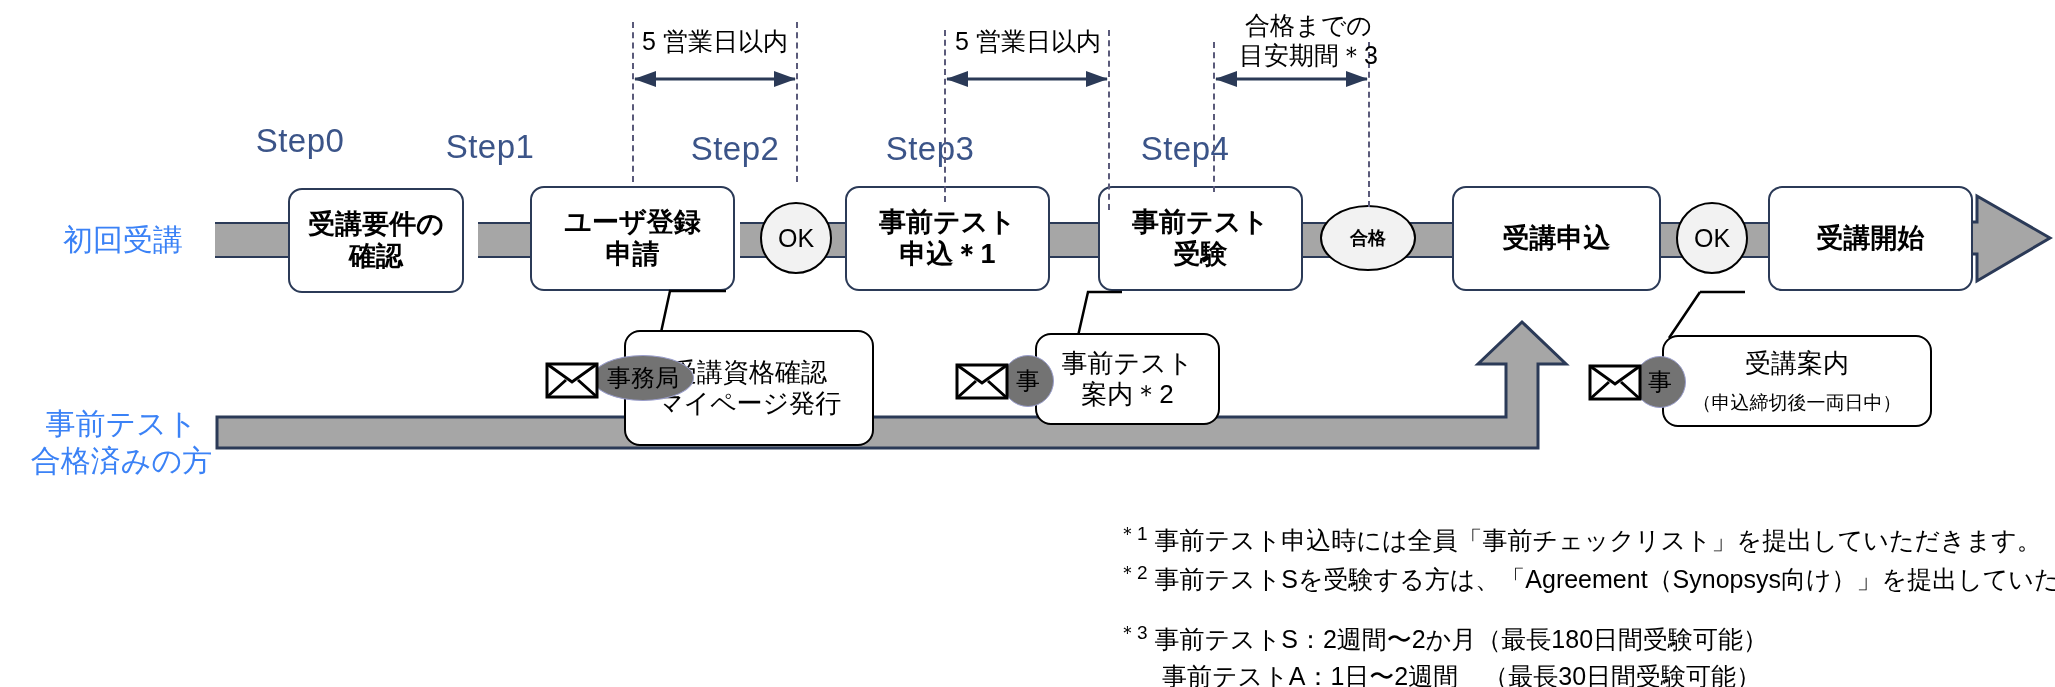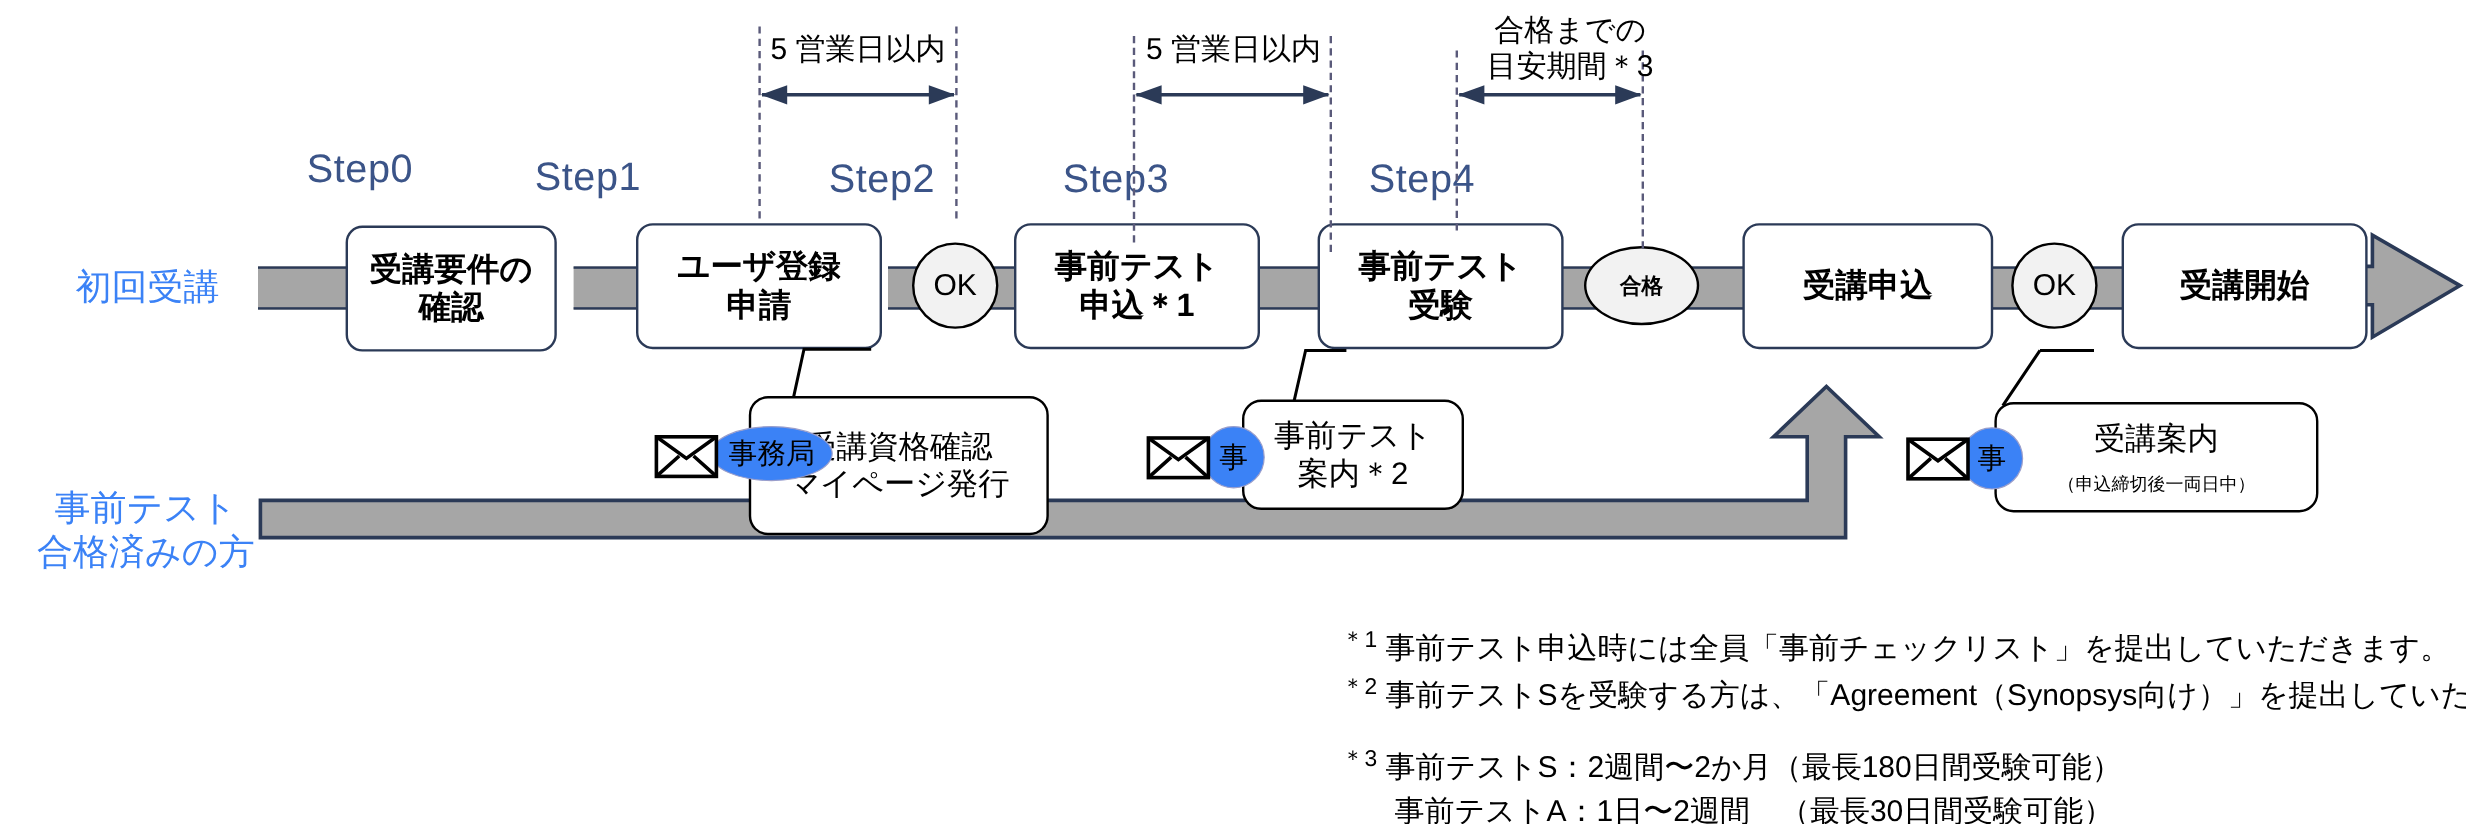--- a/index.html
+++ b/index.html
@@ -27,24 +27,24 @@
   .gate{background:#f2f2f2;border:2.5px solid #000;border-radius:50%;
         display:flex;align-items:center;justify-content:center;
         font-size:25px;box-sizing:border-box;white-space:nowrap;}
   .gate.jp{font-size:18px;font-weight:bold;}
 
   
   .callout{background:#fff;border:2.5px solid #000;border-radius:16px;
            display:flex;flex-direction:column;align-items:center;justify-content:center;
            text-align:center;font-size:26px;line-height:1.18;box-sizing:border-box;
            white-space:pre-line;}
-  .callout .sub{font-size:15px;line-height:1.1;margin-top:15px;}
+  .callout .sub{font-size:19px;line-height:1.1;margin-top:15px;}
 
   
-  .badge{background:#3b82f6;border:1.5px solid #9a9ecb;
+  .badge{background:#737373;border:1.5px solid #9a9ecb;
          display:flex;align-items:center;justify-content:center;
          font-size:24px;color:#000;box-sizing:border-box;white-space:nowrap;}
   .badge.oval{border-radius:50%;}
   .badge.circ{border-radius:50%;}
 
   
   .dimtext{font-size:25px;text-align:center;line-height:1.2;white-space:pre-line;color:#000;}
   .dashv{border-left:2px dashed #5a5a7a;}
 
   

